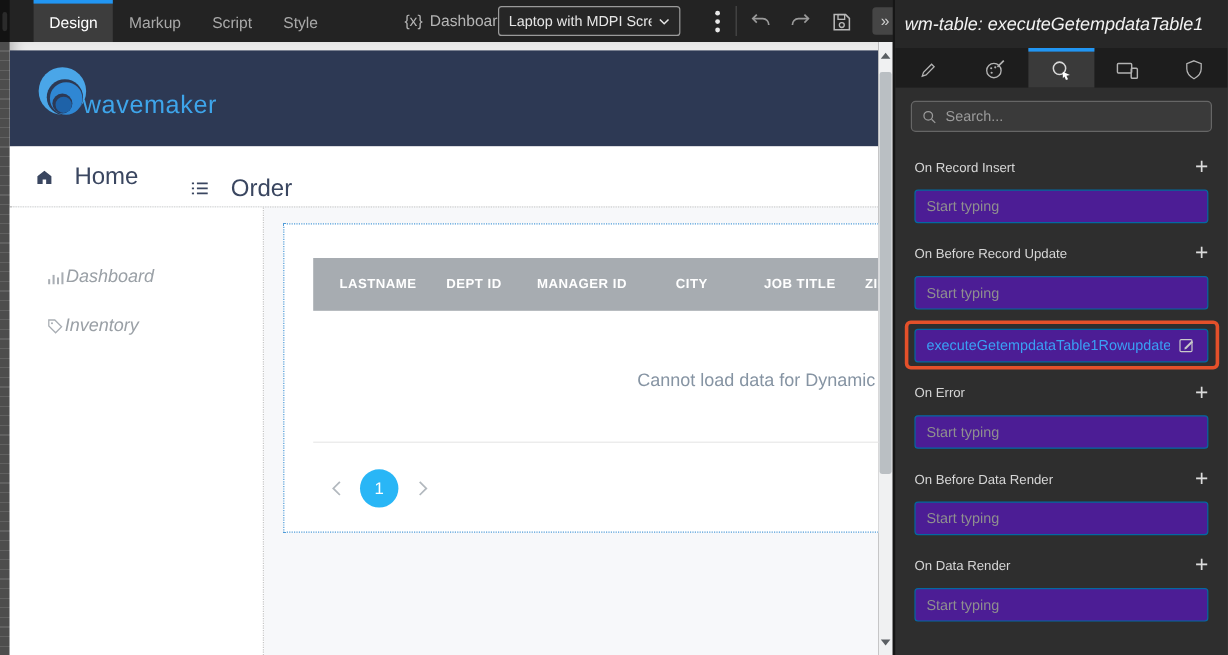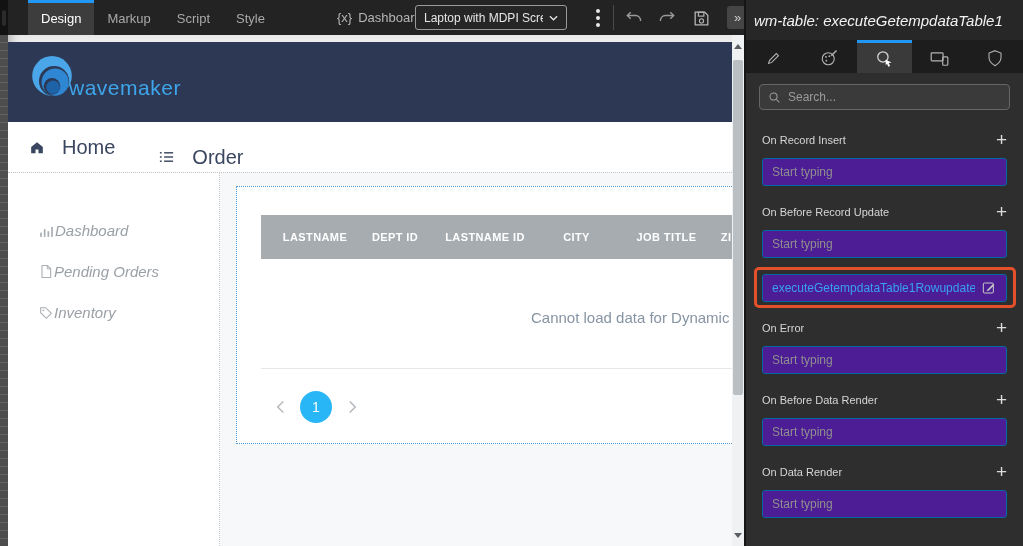--- a/index.html
+++ b/index.html
@@ -207,44 +207,37 @@
             <g fill="#a9aeb4">
               <rect x="3" y="15" width="2.4" height="6"></rect>
               <rect x="8.2" y="10" width="2.4" height="11"></rect>
               <rect x="13.4" y="13" width="2.4" height="8"></rect>
               <rect x="18.6" y="7" width="2.4" height="14"></rect>
             </g>
           </svg>
         <span>Dashboard</span>
       </div>
       <div class="side-item">
-        <svg width="16" height="17" viewBox="0 0 24 24">
-            <path d="M6 3 H14 L19 8 V21 H6 Z" fill="none" stroke="#a9aeb4" stroke-width="1.6"></path>
-            <path d="M14 3 V8 H19" fill="none" stroke="#a9aeb4" stroke-width="1.4"></path>
-          </svg>
-        <span>Pending Orders</span>
-      </div>
-      <div class="side-item">
         <svg width="16" height="16" viewBox="0 0 24 24">
             <path d="M4 4 H11.5 L20 12.5 L12.5 20 L4 11.5 Z" fill="none" stroke="#a9aeb4" stroke-width="1.6"></path>
             <circle cx="8" cy="8" r="1.3" fill="#a9aeb4"></circle>
           </svg>
         <span>Inventory</span>
       </div>
     </div>
 
     <div class="table-widget">
 
       <div class="tbl-header">
 
           <span class="th">LASTNAME</span>
 
           <span class="th">DEPT ID</span>
 
-          <span class="th">LASTNAME ID</span>
+          <span class="th">MANAGER ID</span>
 
           <span class="th">CITY</span>
 
           <span class="th">JOB TITLE</span>
 
           <span class="th">ZIP</span>
 
       </div>
 
       <div class="tbl-msg">Cannot load data for Dynamic Data</div>

